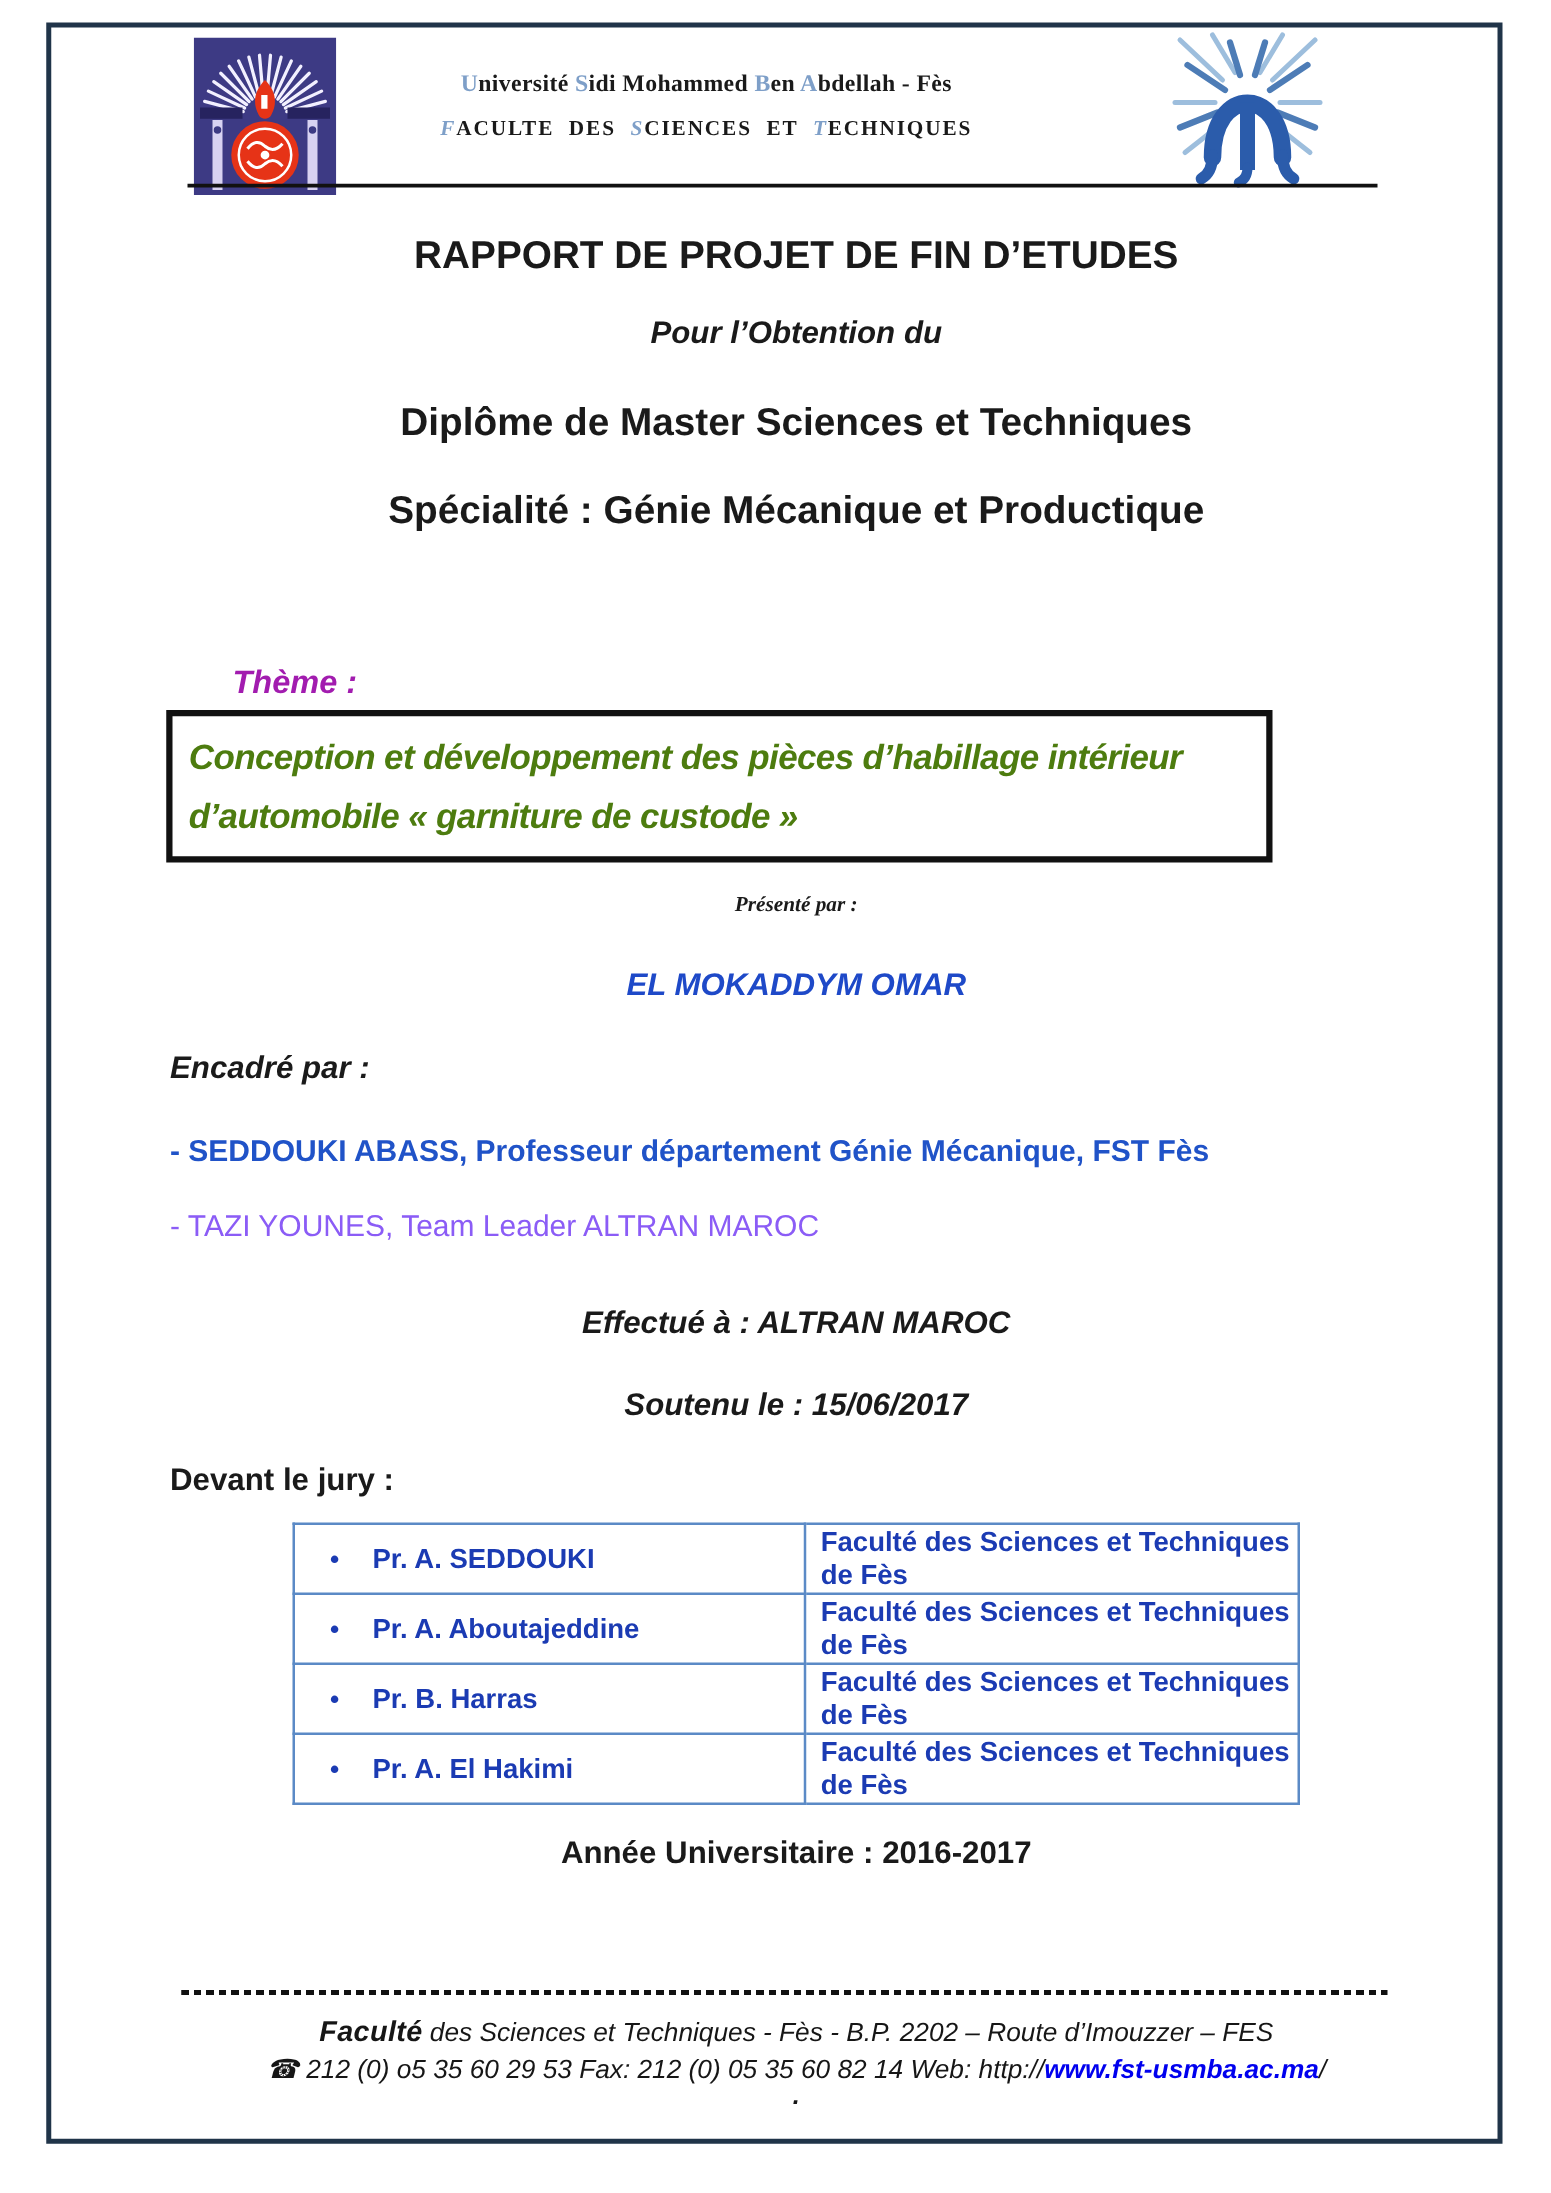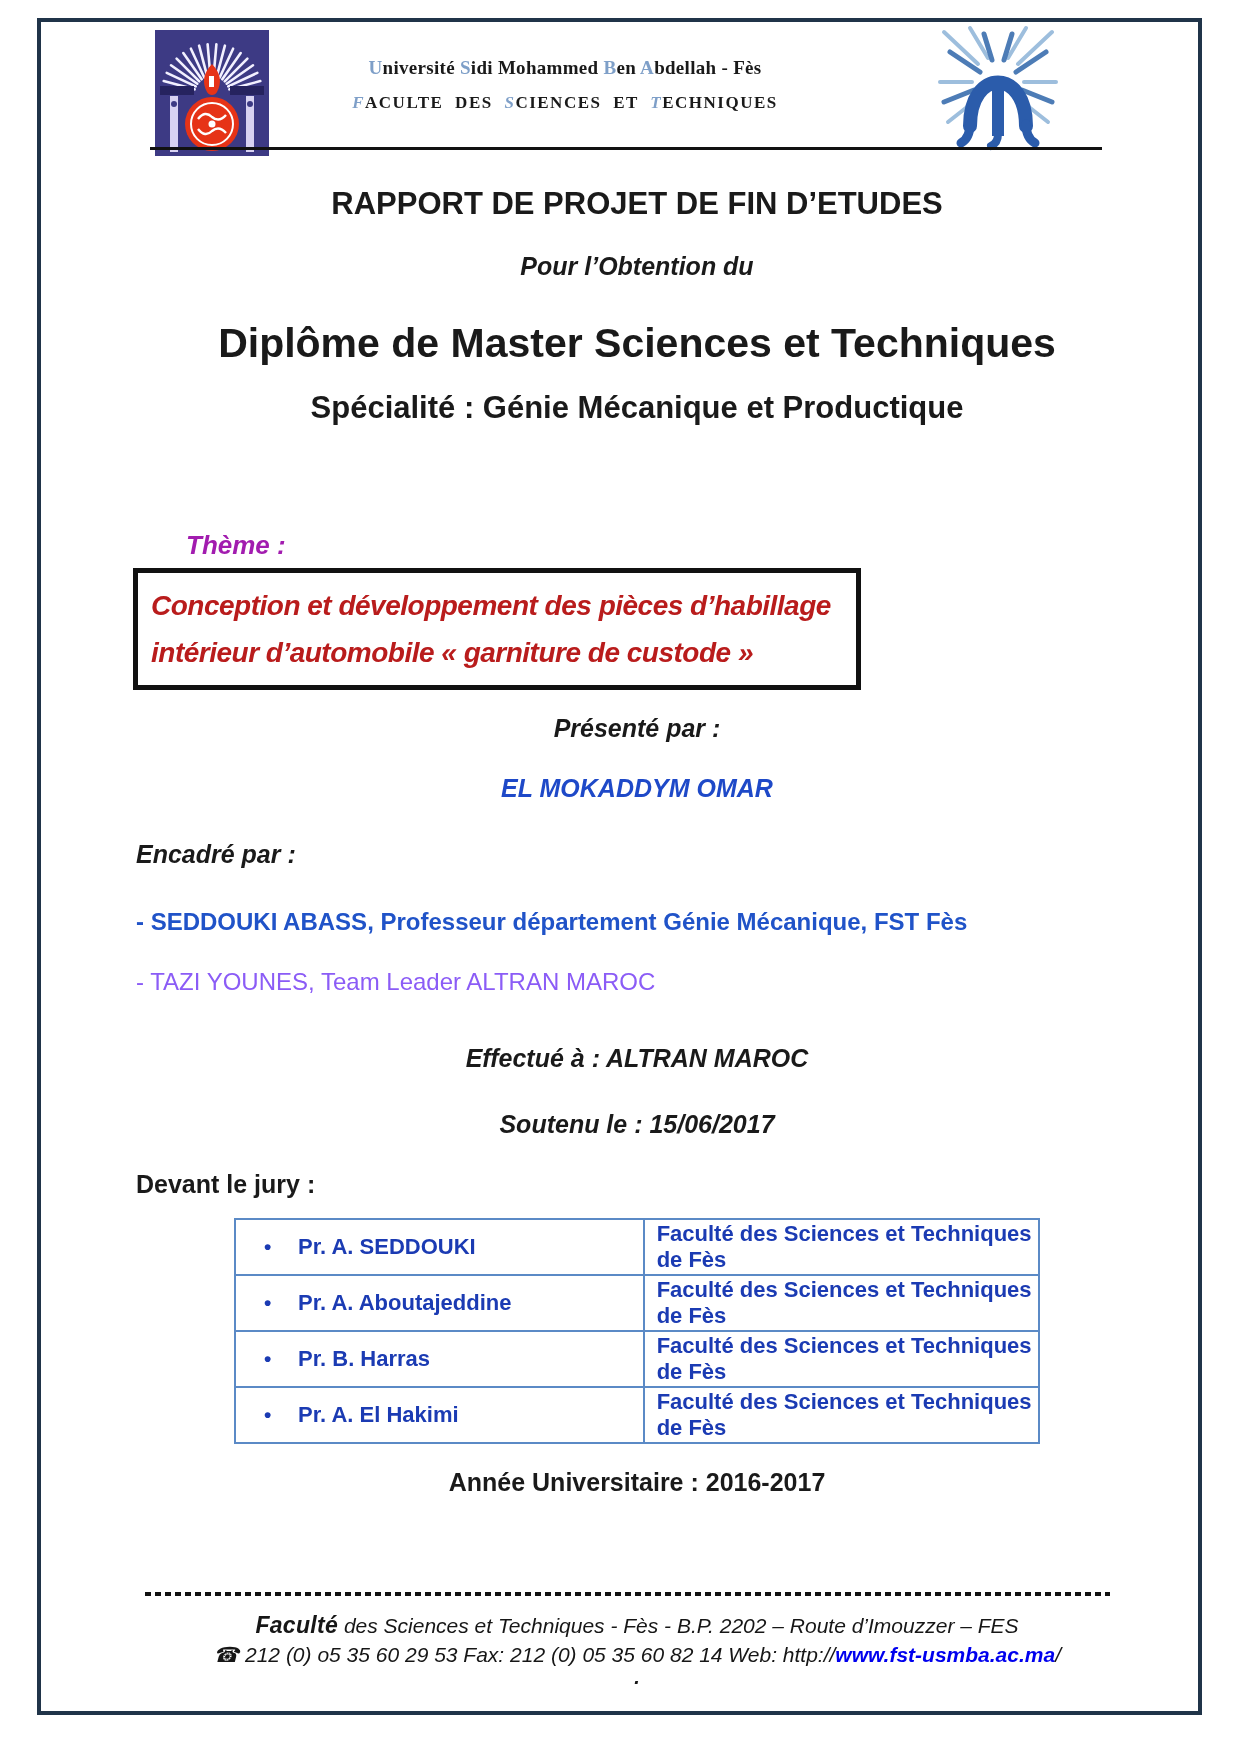--- a/index.html
+++ b/index.html
@@ -23,35 +23,35 @@
   .header-line1{font-size:19px;letter-spacing:.3px;}
   .header-line2{font-size:17px;letter-spacing:1.5px;word-spacing:6px;}
   .hdr-accent{color:#7e9fc8;}
   .hdr-accent-i{color:#7e9fc8;font-style:italic;}
   .header-rule{left:150px;top:147px;width:952px;height:3px;background:#111111;}
 
   
   .cc{left:75px;width:1124px;text-align:center;}
   .t-report{top:172px;font-size:31px;font-weight:bold;margin-top:14px;}
   .t-obtention{top:252px;font-size:25px;font-weight:bold;font-style:italic;}
-  .t-diploma{top:320px;font-size:41px;font-weight:bold;}
+  .t-diploma{top:320px;font-size:31px;font-weight:bold;}
   .t-specialty{top:390px;font-size:31px;font-weight:bold;}
-  .t-presented{top:714px;font-size:25px;font-weight:bold;font-style:italic;}
+  .t-presented{top:714px;font-size:17px;font-weight:bold;font-style:italic;font-family:Liberation Serif, serif;}
   .t-student{top:774px;font-size:25px;font-weight:bold;font-style:italic;color:#1e49c8;}
   .t-place{top:1044px;font-size:25px;font-weight:bold;font-style:italic;}
   .t-date{top:1110px;font-size:25px;font-weight:bold;font-style:italic;}
   .t-year{top:1468px;font-size:25px;font-weight:bold;}
 
   
   .t-theme-label{left:146px;top:530px;font-size:26px;font-weight:bold;font-style:italic;color:#a21caf;margin-left:40px;}
   .theme-box{
-    left:133px;top:568px;width:728px;box-sizing:border-box;
+    left:133px;top:568px;width:885px;box-sizing:border-box;
     border:5px solid #111111;padding:9px 13px;background:#ffffff;
     font-size:28px;line-height:47px;font-weight:bold;font-style:italic;
-    letter-spacing:-0.5px;color:#b91c1c;text-align:left;
+    letter-spacing:-0.5px;color:#4d7c0f;text-align:left;
   }
   .t-supervised{left:136px;top:840px;font-size:25px;font-weight:bold;font-style:italic;}
   .t-sup1{left:136px;top:908px;font-size:24px;font-weight:bold;color:#2053c8;}
   .t-sup2{left:136px;top:968px;font-size:24px;font-weight:normal;color:#8b5cf6;}
   .t-jury-label{left:136px;top:1170px;font-size:25px;font-weight:bold;}
 
   
   .jury-table{left:234px;top:1218px;width:806px;border-collapse:collapse;table-layout:fixed;}
   .jury-table td{
     border:2px solid #5b8ac6;height:41px;background:#ffffff;

